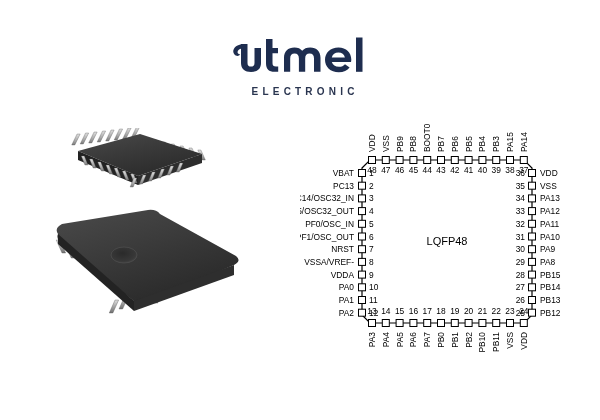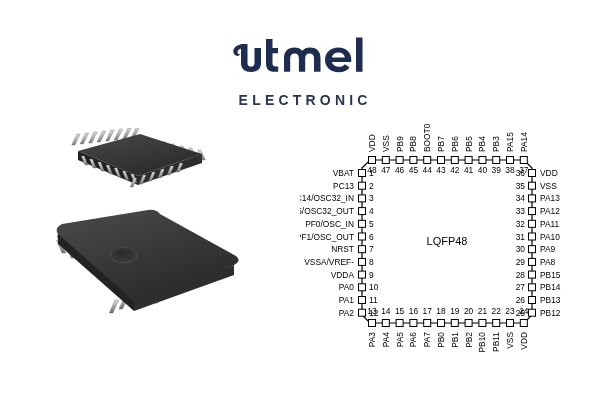--- a/index.html
+++ b/index.html
@@ -23,22 +23,22 @@
     top: 36px;
     width: 150px;
     height: 68px;
     text-align: center;
   }
   #logo-mark {
     display: block;
     margin: 0 auto;
   }
   #logo-sub {
-    margin-top: 12px;
-    font-size: 14px;
+    margin-top: 6px;
+    font-size: 10px;
     letter-spacing: 4.2px;
     color: #2a3550;
     font-weight: 600;
     text-indent: 4.2px;
     font-family: "Liberation Sans", sans-serif;
   }
 
   
   .photo {
     position: absolute;

